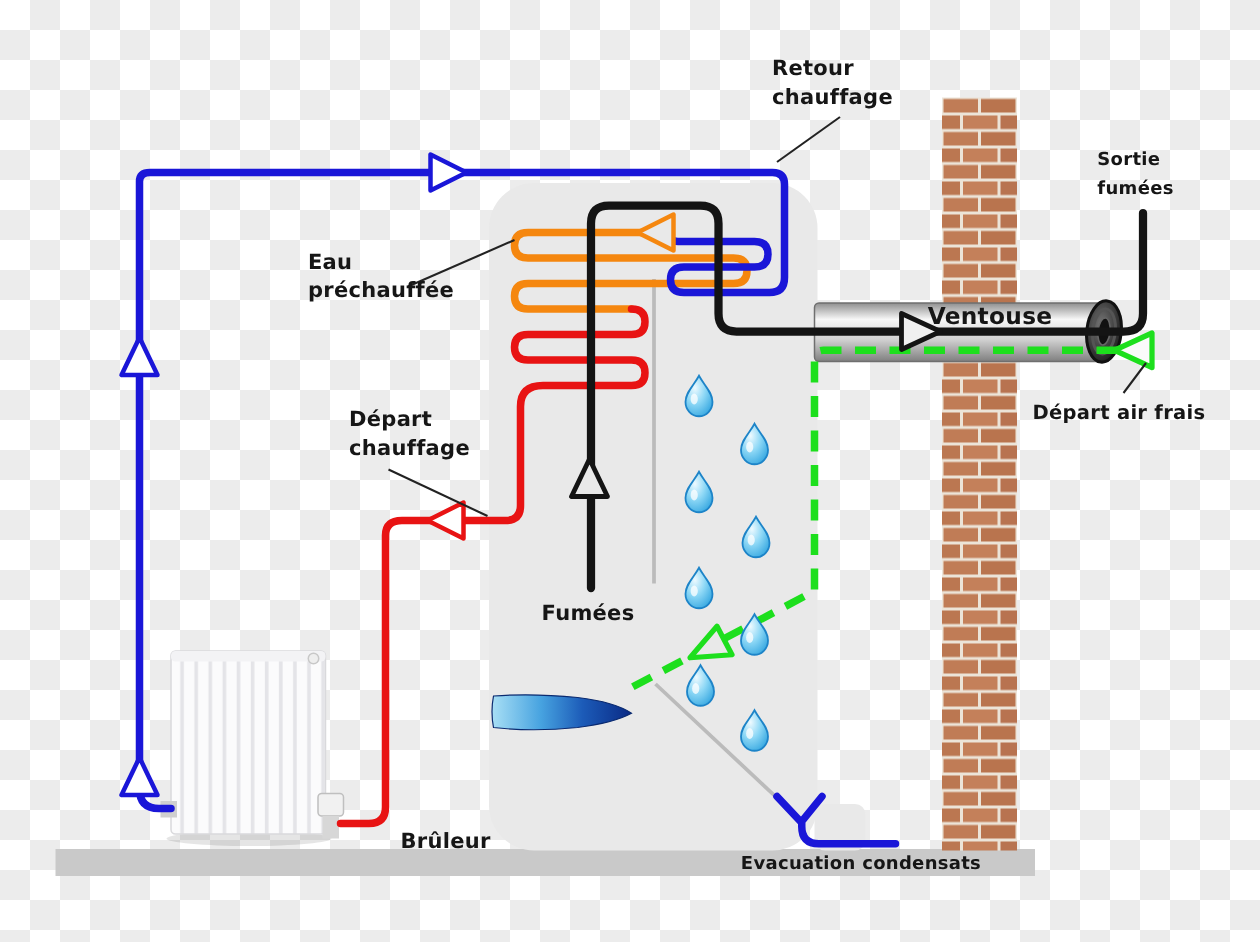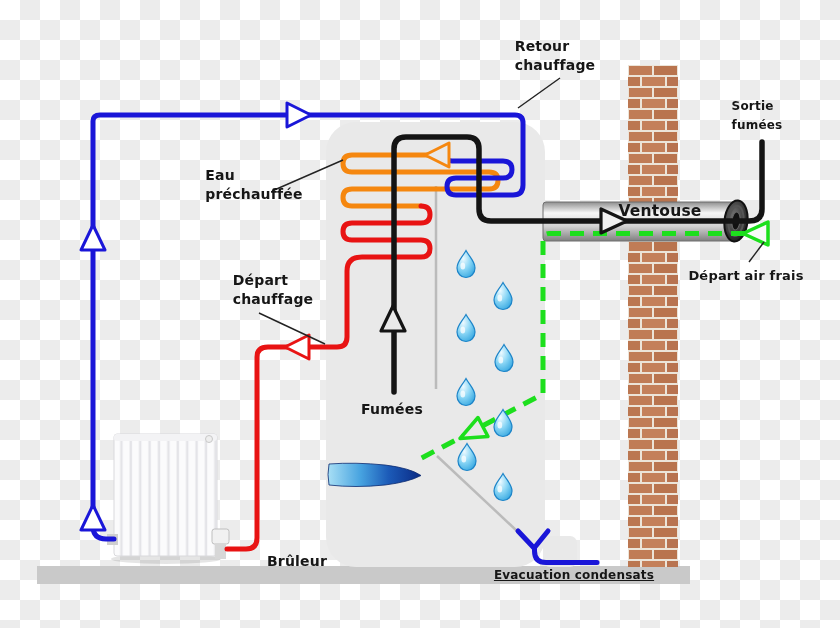--- a/index.html
+++ b/index.html
@@ -154,13 +154,13 @@
 </div>
 
 <div class="lbl vent" style="left:660px;top:202px;">Ventouse</div>
 
 <div class="lbl small" style="left:746px;top:266px;">Départ air frais</div>
 
 <div class="lbl" style="left:392px;top:400px;">Fumées</div>
 
 <div class="lbl" style="left:297px;top:516px;margin-top:36px;">Brûleur</div>
 
-<div class="lbl mid" style="left:574px;top:566px;text-decoration:underline;">Evacuation condensats</div>
+<div class="lbl mid" style="left:574px;top:566px;">Evacuation condensats</div>
 
 </body></html>

